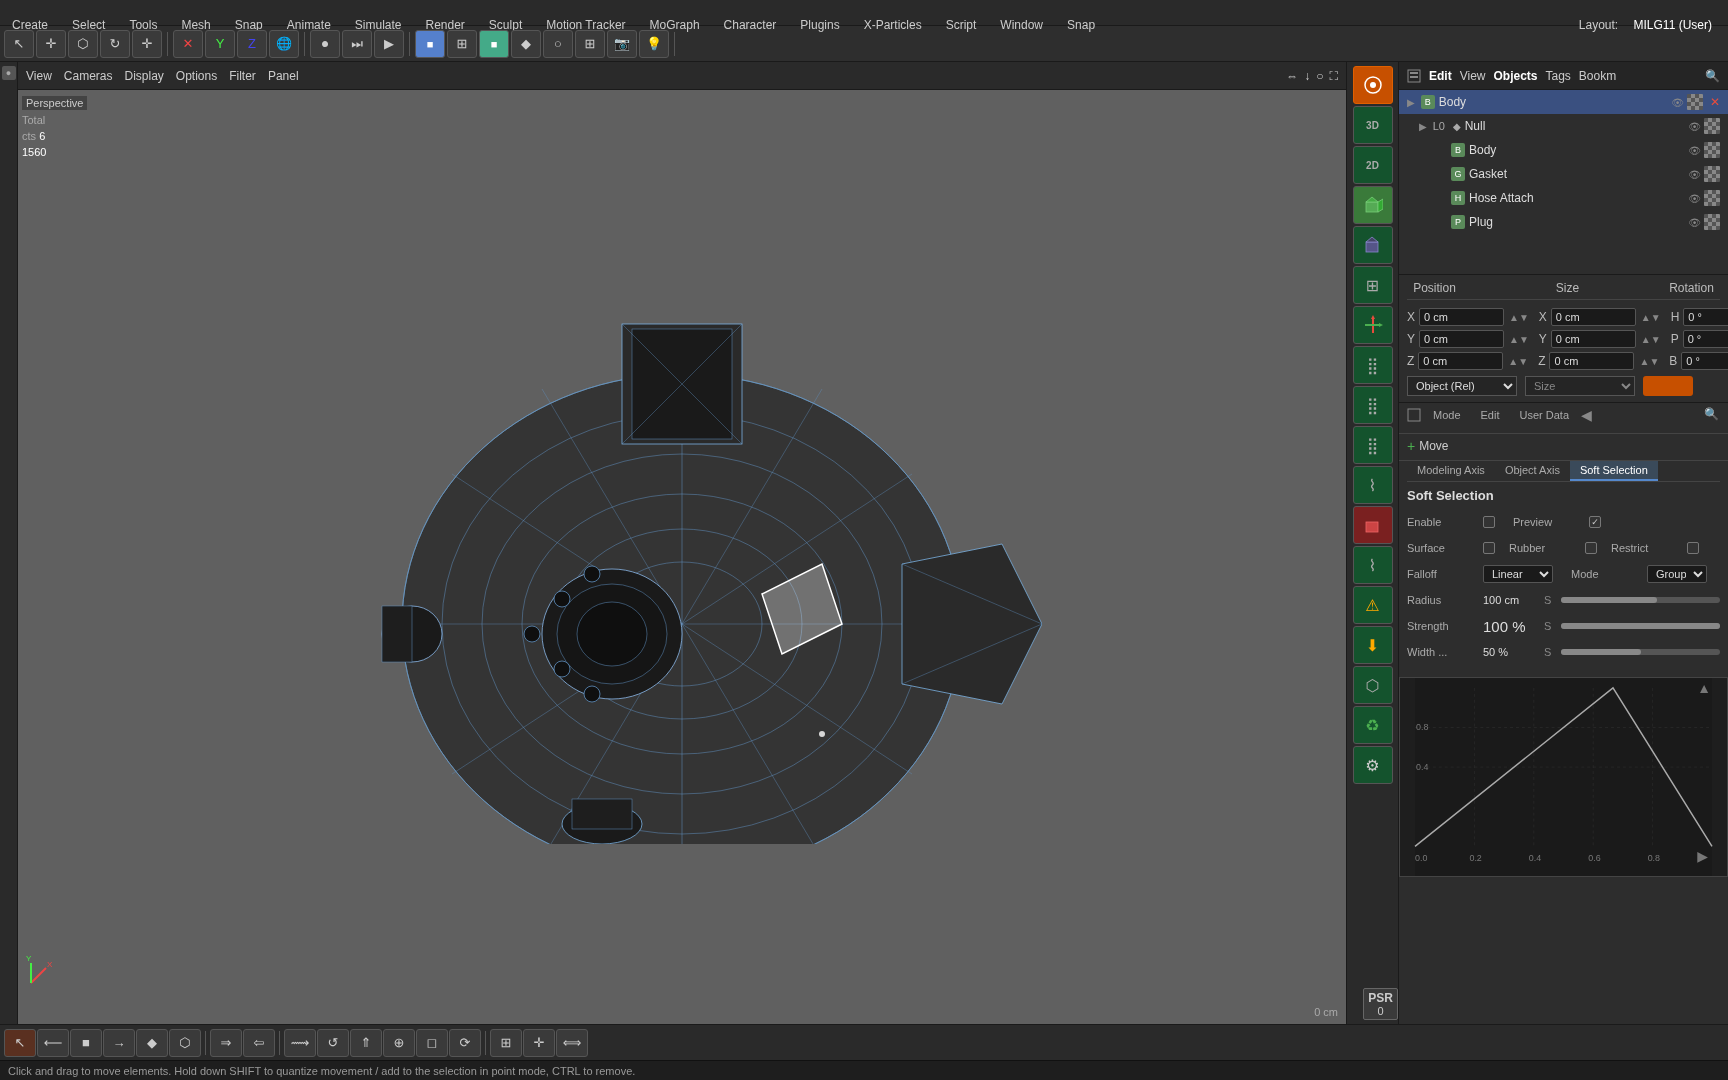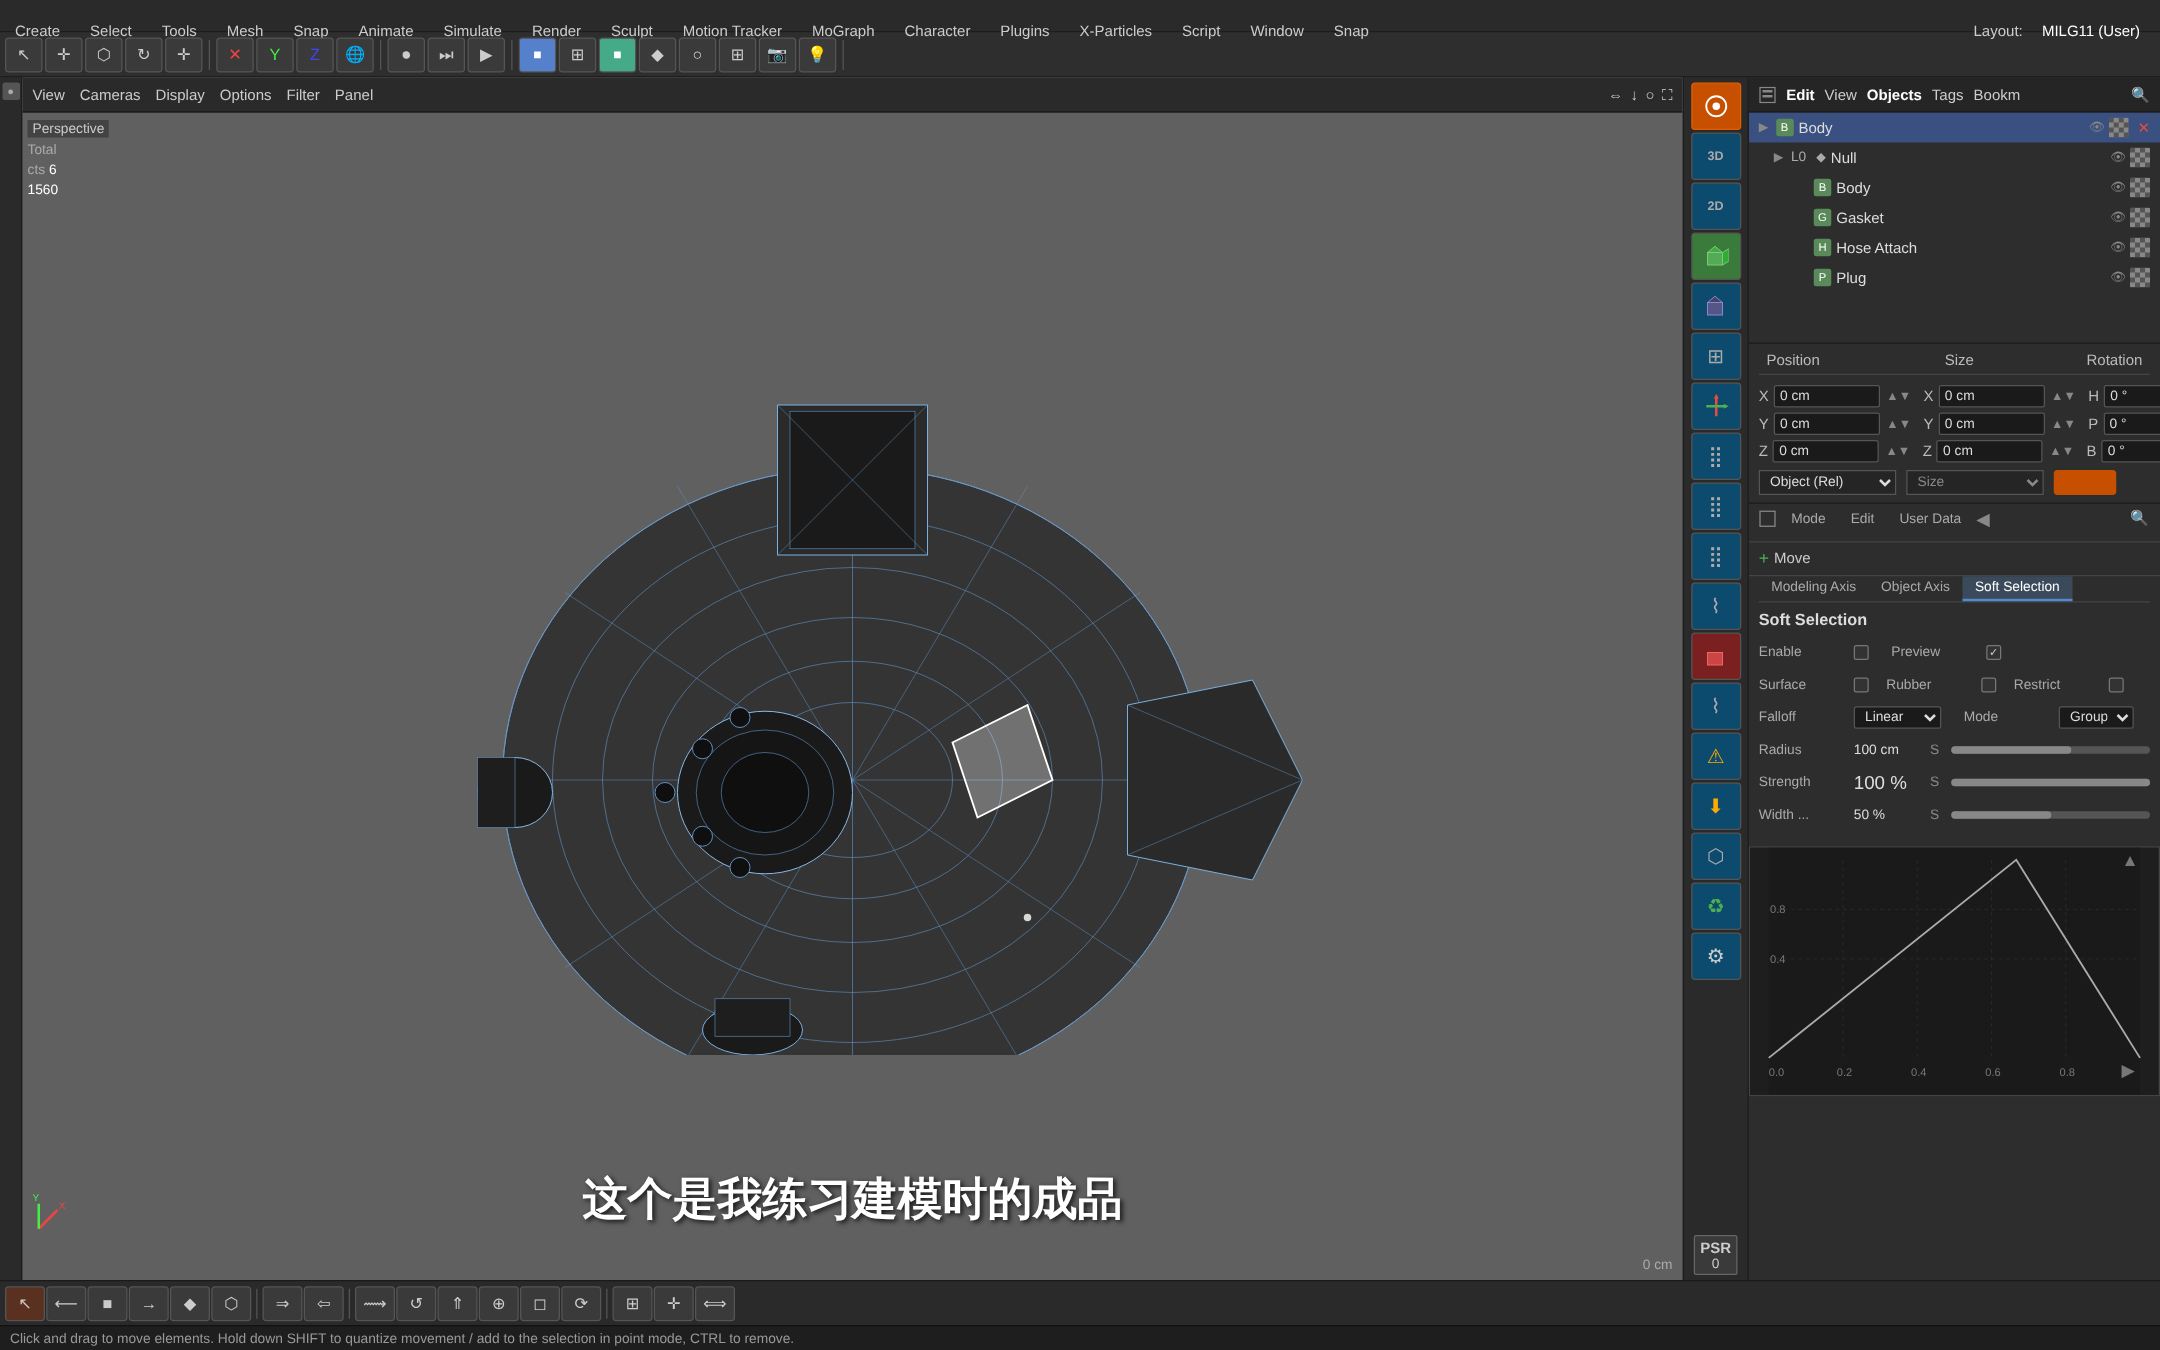--- a/index.html
+++ b/index.html
@@ -136,21 +136,21 @@
       background: #2a2a2a;
       border-left: 1px solid #1a1a1a;
       display: flex;
       flex-direction: column;
       align-items: center;
       padding-top: 4px;
       gap: 2px;
     }
     .rt-btn {
       width: 40px; height: 38px;
-      background: #0c4a6e;
+      background: #14532d;
       border: 1px solid #555;
       border-radius: 3px;
       display: flex; align-items: center; justify-content: center;
       cursor: pointer;
       color: #ccc;
       font-size: 16px;
       position: relative;
     }
     .rt-btn.active { background: #c75000; border-color: #e06000; }
 
@@ -569,21 +569,20 @@
         <circle cx="240" cy="355" r="8" fill="#0f0f0f" stroke="#6090c0" stroke-width="0.8"></circle>
         <circle cx="240" cy="425" r="8" fill="#0f0f0f" stroke="#6090c0" stroke-width="0.8"></circle>
         <circle cx="210" cy="390" r="8" fill="#0f0f0f" stroke="#6090c0" stroke-width="0.8"></circle>
         <circle cx="270" cy="330" r="8" fill="#0f0f0f" stroke="#6090c0" stroke-width="0.8"></circle>
         <circle cx="270" cy="450" r="8" fill="#0f0f0f" stroke="#6090c0" stroke-width="0.8"></circle>
 
         <circle cx="500" cy="490" r="3" fill="#fff" opacity="0.8"></circle>
       </svg>
     </div>
 
-    <div id="subtitle">这个是我练习建模时的成品</div>
 
     <svg id="axis-indicator" width="40" height="40">
       <line x1="5" y1="35" x2="20" y2="20" stroke="#e44" stroke-width="2"></line>
       <text x="21" y="19" fill="#e44" font-size="8">X</text>
       <line x1="5" y1="35" x2="5" y2="15" stroke="#4e4" stroke-width="2"></line>
       <text x="0" y="13" fill="#4e4" font-size="8">Y</text>
     </svg>
 
     <div style="position:absolute;bottom:6px;right:8px;color:#aaa;font-size:11px;">0 cm</div>
   </div>
@@ -628,21 +627,21 @@
           <rect x="3" y="7" width="12" height="10" fill="#c44" stroke="#e66" stroke-width="0.8"></rect>
         </svg>
     </div>
     <div class="rt-btn" style="color:#aaa;">⌇</div>
     <div class="rt-btn" style="color:#fa0;">⚠</div>
     <div class="rt-btn" style="color:#fa0;">⬇</div>
     <div class="rt-btn" style="color:#aaa;">⬡</div>
     <div class="rt-btn" style="color:#4caf50;">♻</div>
     <div class="rt-btn" style="color:#ccc;">⚙</div>
 
-    <div style="margin-top:auto;margin-bottom:4px;">
+    <div style="margin-top:auto;margin-bottom:4px;padding-left:16px;">
       <div id="psr-box">
         <div style="font-weight:bold;font-size:12px;">PSR</div>
         <div style="font-size:11px;">0</div>
       </div>
     </div>
   </div>
 
   <div id="right-panel">
 
     <div id="objects-header">

